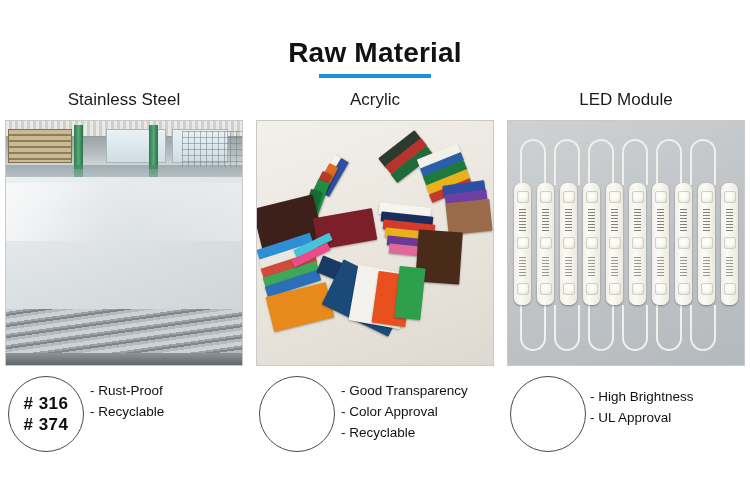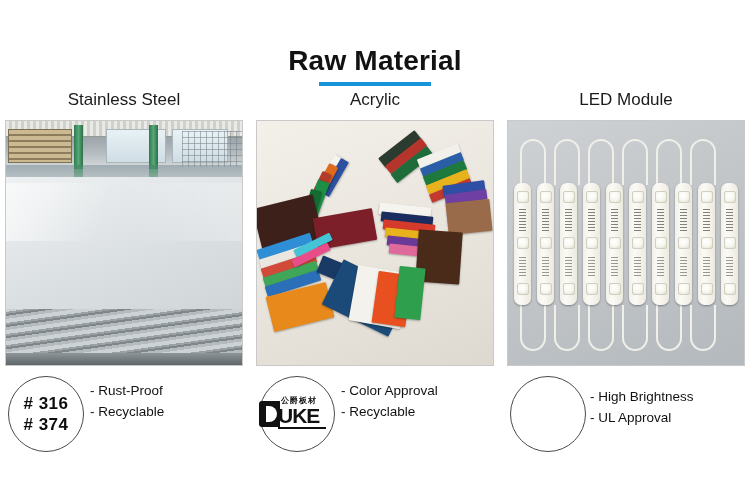--- a/index.html
+++ b/index.html
@@ -6,21 +6,21 @@
   html, body {
     width: 750px; height: 497px;
     background: #ffffff;
     font-family: "Liberation Sans", sans-serif;
     overflow: hidden;
   }
   .page { position: relative; width: 750px; height: 497px; background:#fff; }
 
   
   .title-wrap {
-    position: absolute; left: 0; top: 44px; width: 750px;
+    position: absolute; left: 0; top: 36px; width: 750px;
     text-align: center;
   }
   .title {
     font-size: 28px; font-weight: bold; color: #121212;
     letter-spacing: 0.2px; line-height: 34px;
     font-family: "Liberation Sans", sans-serif;
   }
   .title-underline {
     width: 112px; height: 4px; background: #1a94d8;
     margin: 4px auto 0;
@@ -422,29 +422,22 @@
       <div class="badge-line"># 374</div>
     </div>
     <div class="feat-list">
       <div class="feat-item">- Rust-Proof</div>
       <div class="feat-item">- Recyclable</div>
     </div>
   </div>
 
   <div class="feature f2">
     <div class="logo-circle"></div>
-    <div class="logo-inner">
-      <div class="duke">
-        <div class="duke-d"></div>
-        <div class="duke-cn">公爵板材</div>
-        <div class="duke-uke">UKE</div>
-        <div class="duke-bar"></div>
-      </div>
-    </div>
     <div class="feat-list">
+      <div class="feat-item">- Good Transparency</div>
       <div class="feat-item">- Color Approval</div>
       <div class="feat-item">- Recyclable</div>
     </div>
   </div>
 
   <div class="feature f3">
     <div class="logo-circle"></div>
     <div class="feat-list">
       <div class="feat-item">- High Brightness</div>
       <div class="feat-item">- UL Approval</div>

